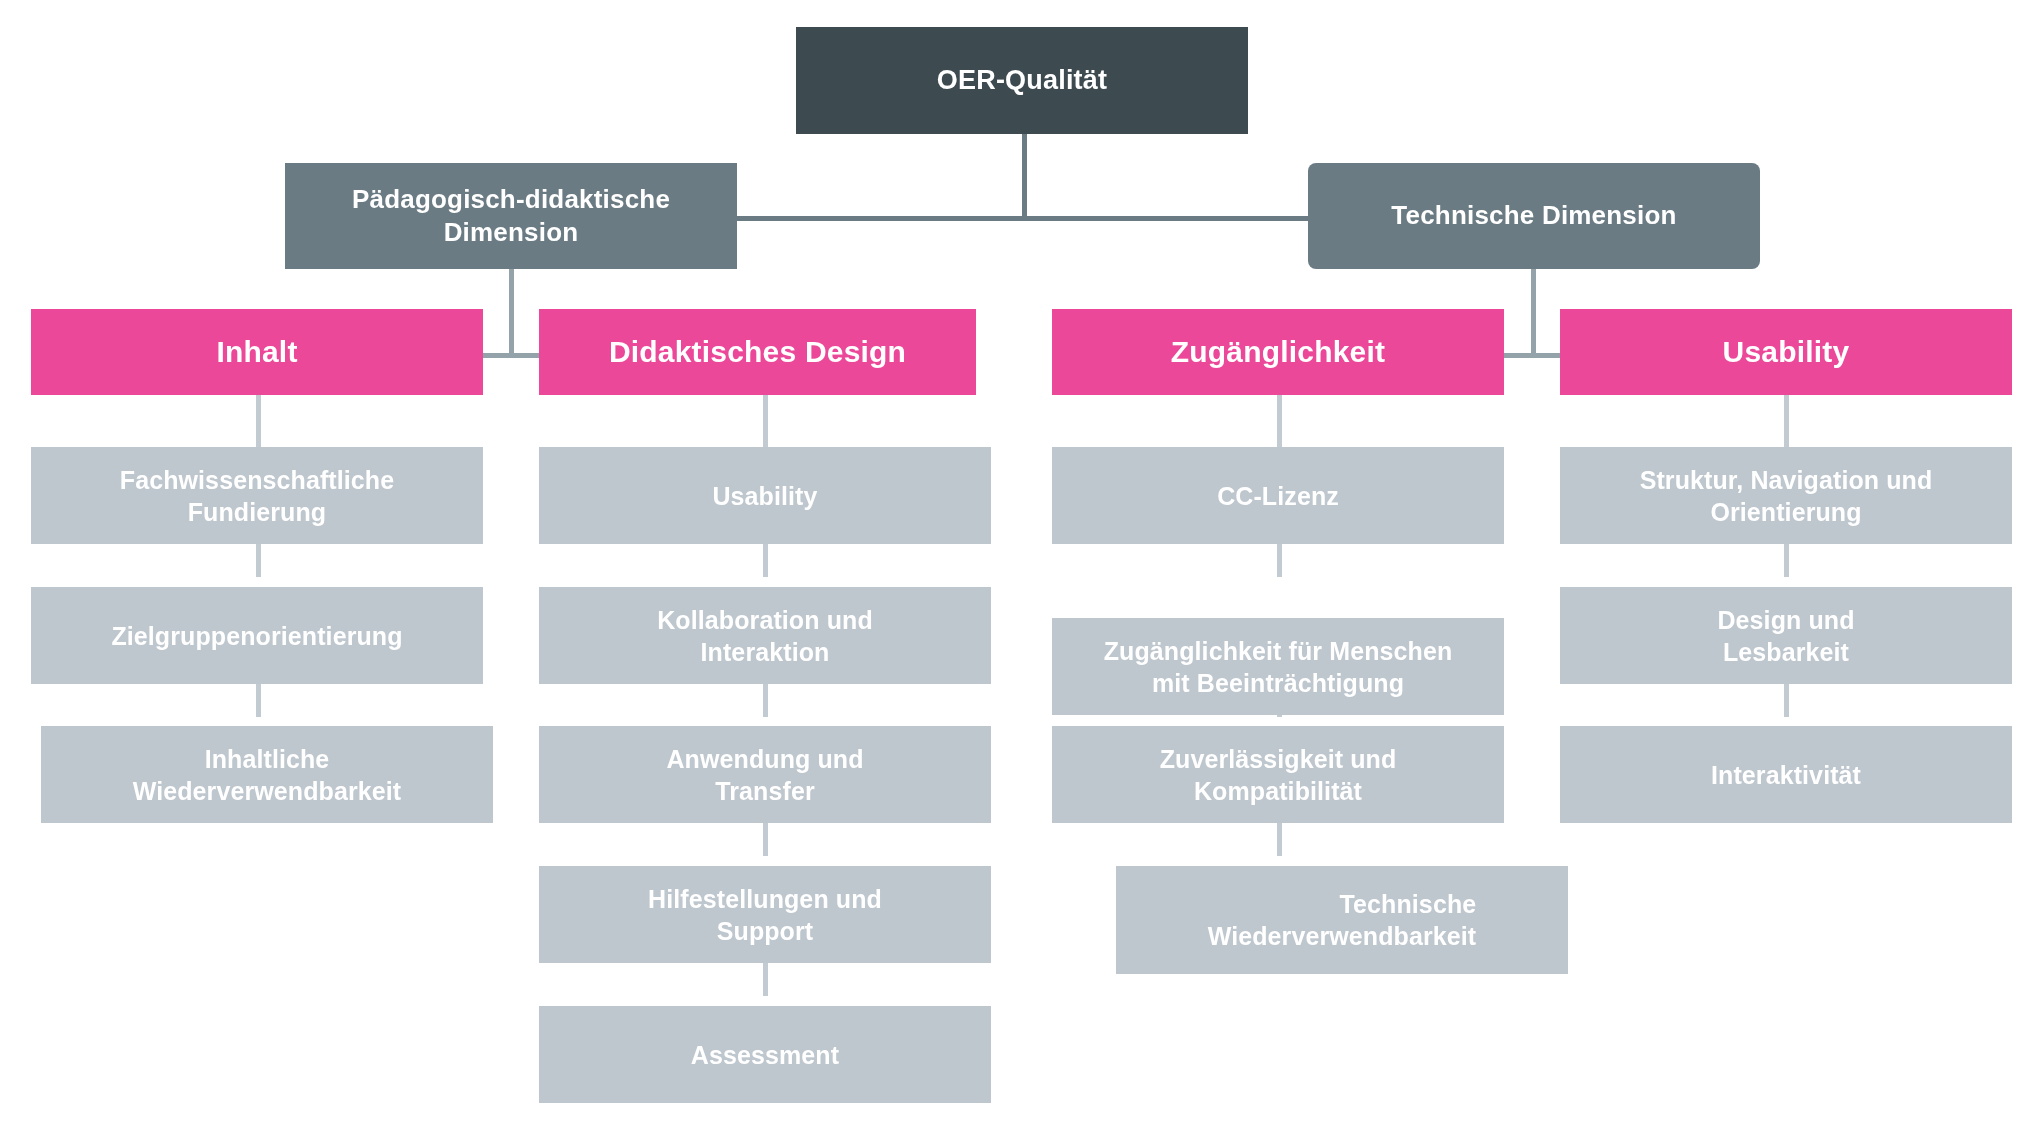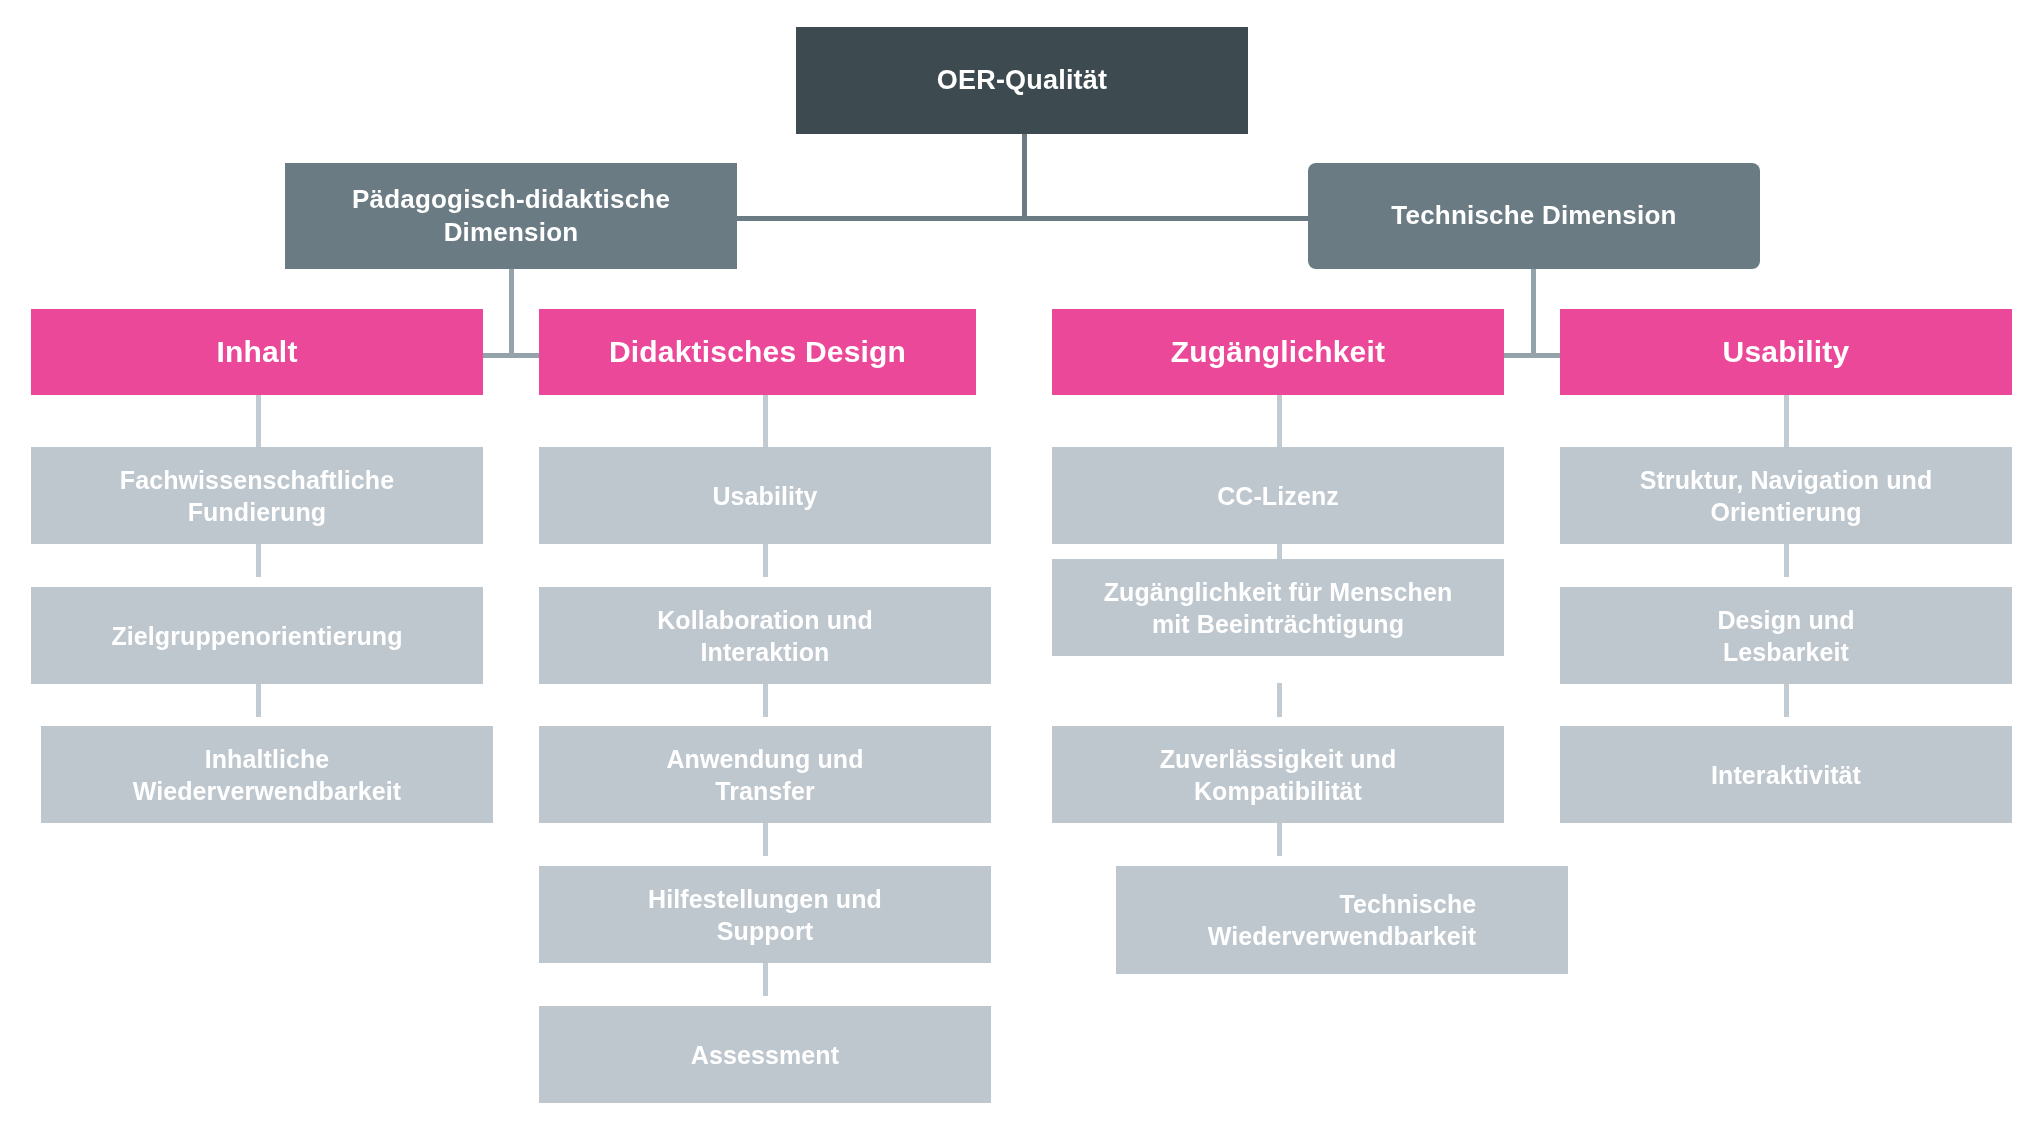--- a/index.html
+++ b/index.html
@@ -122,21 +122,21 @@
   <div class="node leaf" style="left:539px; top:447px; width:452px; height:97px;">Usability</div>
   <div class="node leaf" style="left:539px; top:587px; width:452px; height:97px;">Kollaboration und
 Interaktion</div>
   <div class="node leaf" style="left:539px; top:726px; width:452px; height:97px;">Anwendung und
 Transfer</div>
   <div class="node leaf" style="left:539px; top:866px; width:452px; height:97px;">Hilfestellungen und
 Support</div>
   <div class="node leaf" style="left:539px; top:1006px; width:452px; height:97px;">Assessment</div>
 
   <div class="node leaf" style="left:1052px; top:447px; width:452px; height:97px;">CC-Lizenz</div>
-  <div class="node leaf" style="left:1052px; top:559px; width:452px; height:97px;">Zugänglichkeit für Menschen
+  <div class="node leaf" style="left:1052px; top:618px; width:452px; height:97px;">Zugänglichkeit für Menschen
 mit Beeinträchtigung</div>
   <div class="node leaf" style="left:1052px; top:726px; width:452px; height:97px;">Zuverlässigkeit und
 Kompatibilität</div>
   <div class="node leaf" style="left:1116px; top:866px; width:452px; height:108px;text-align:right;">Technische
 Wiederverwendbarkeit</div>
 
   <div class="node leaf" style="left:1560px; top:447px; width:452px; height:97px;">Struktur, Navigation und
 Orientierung</div>
   <div class="node leaf" style="left:1560px; top:587px; width:452px; height:97px;">Design und
 Lesbarkeit</div>

